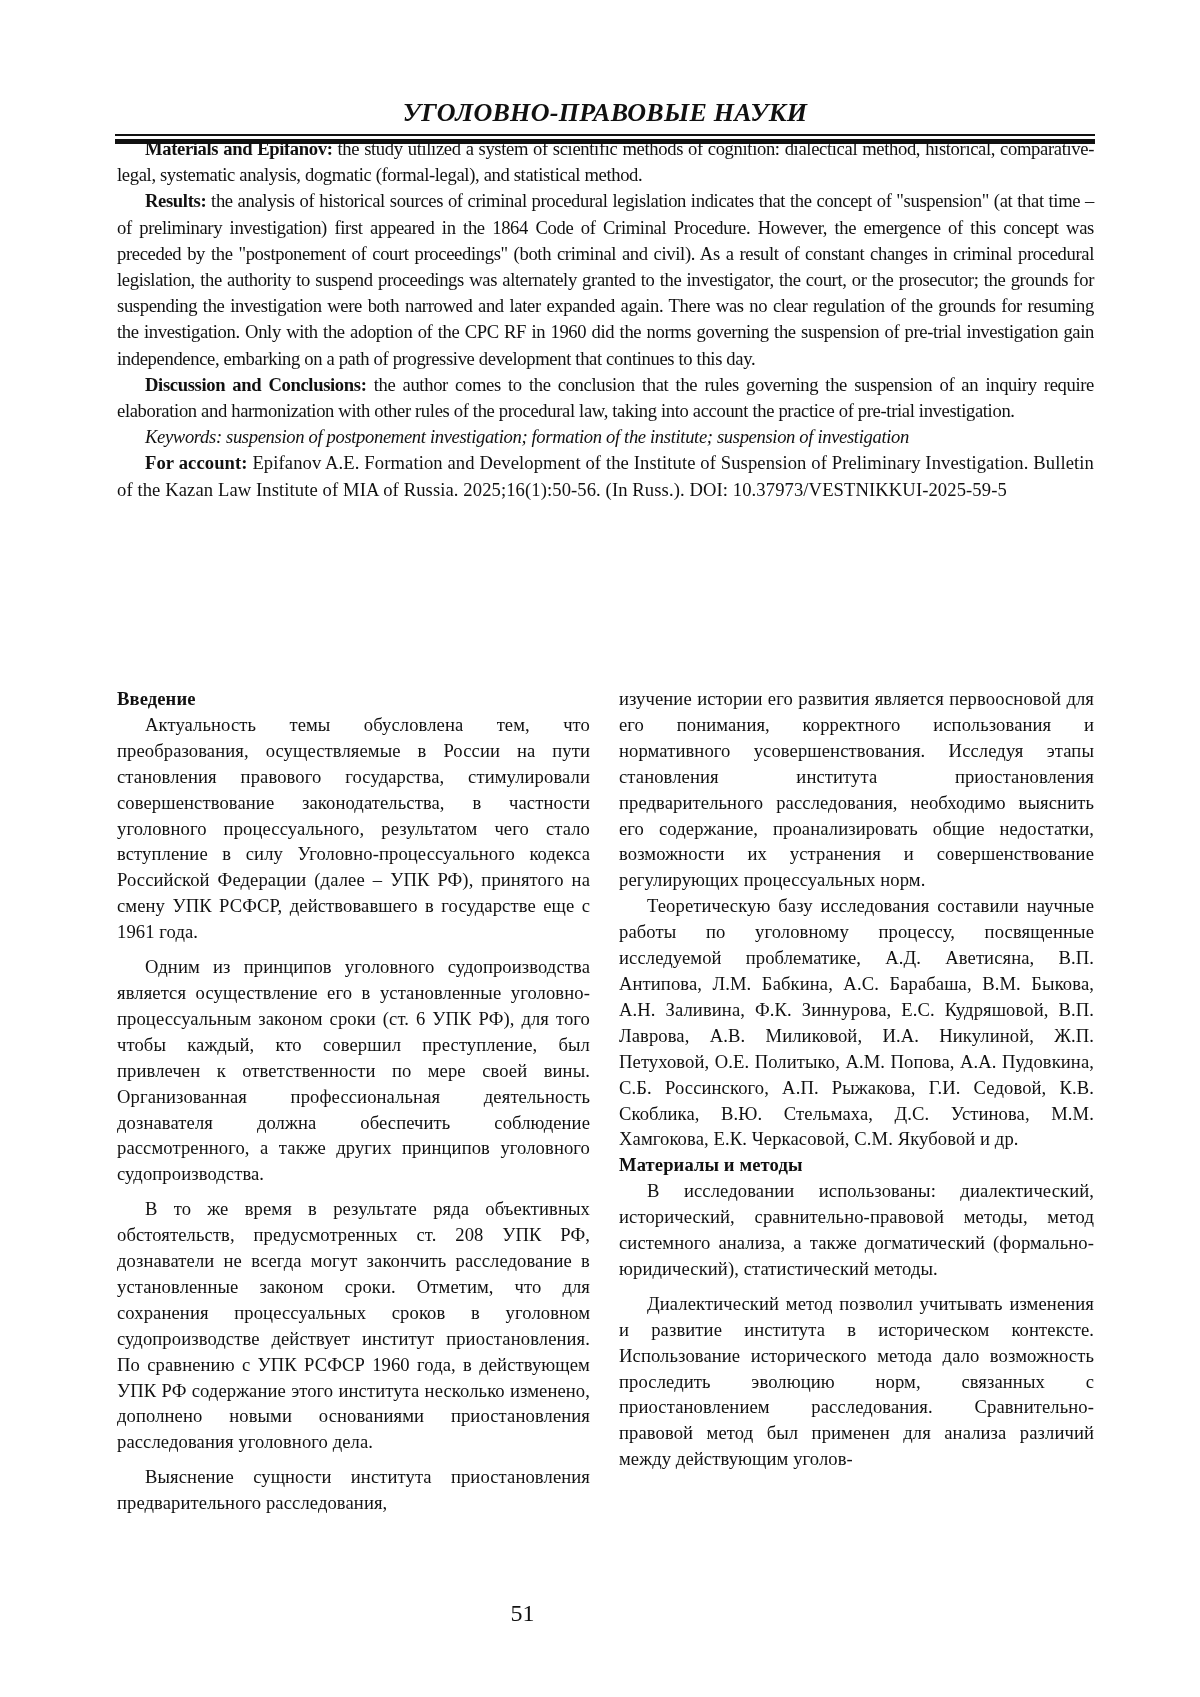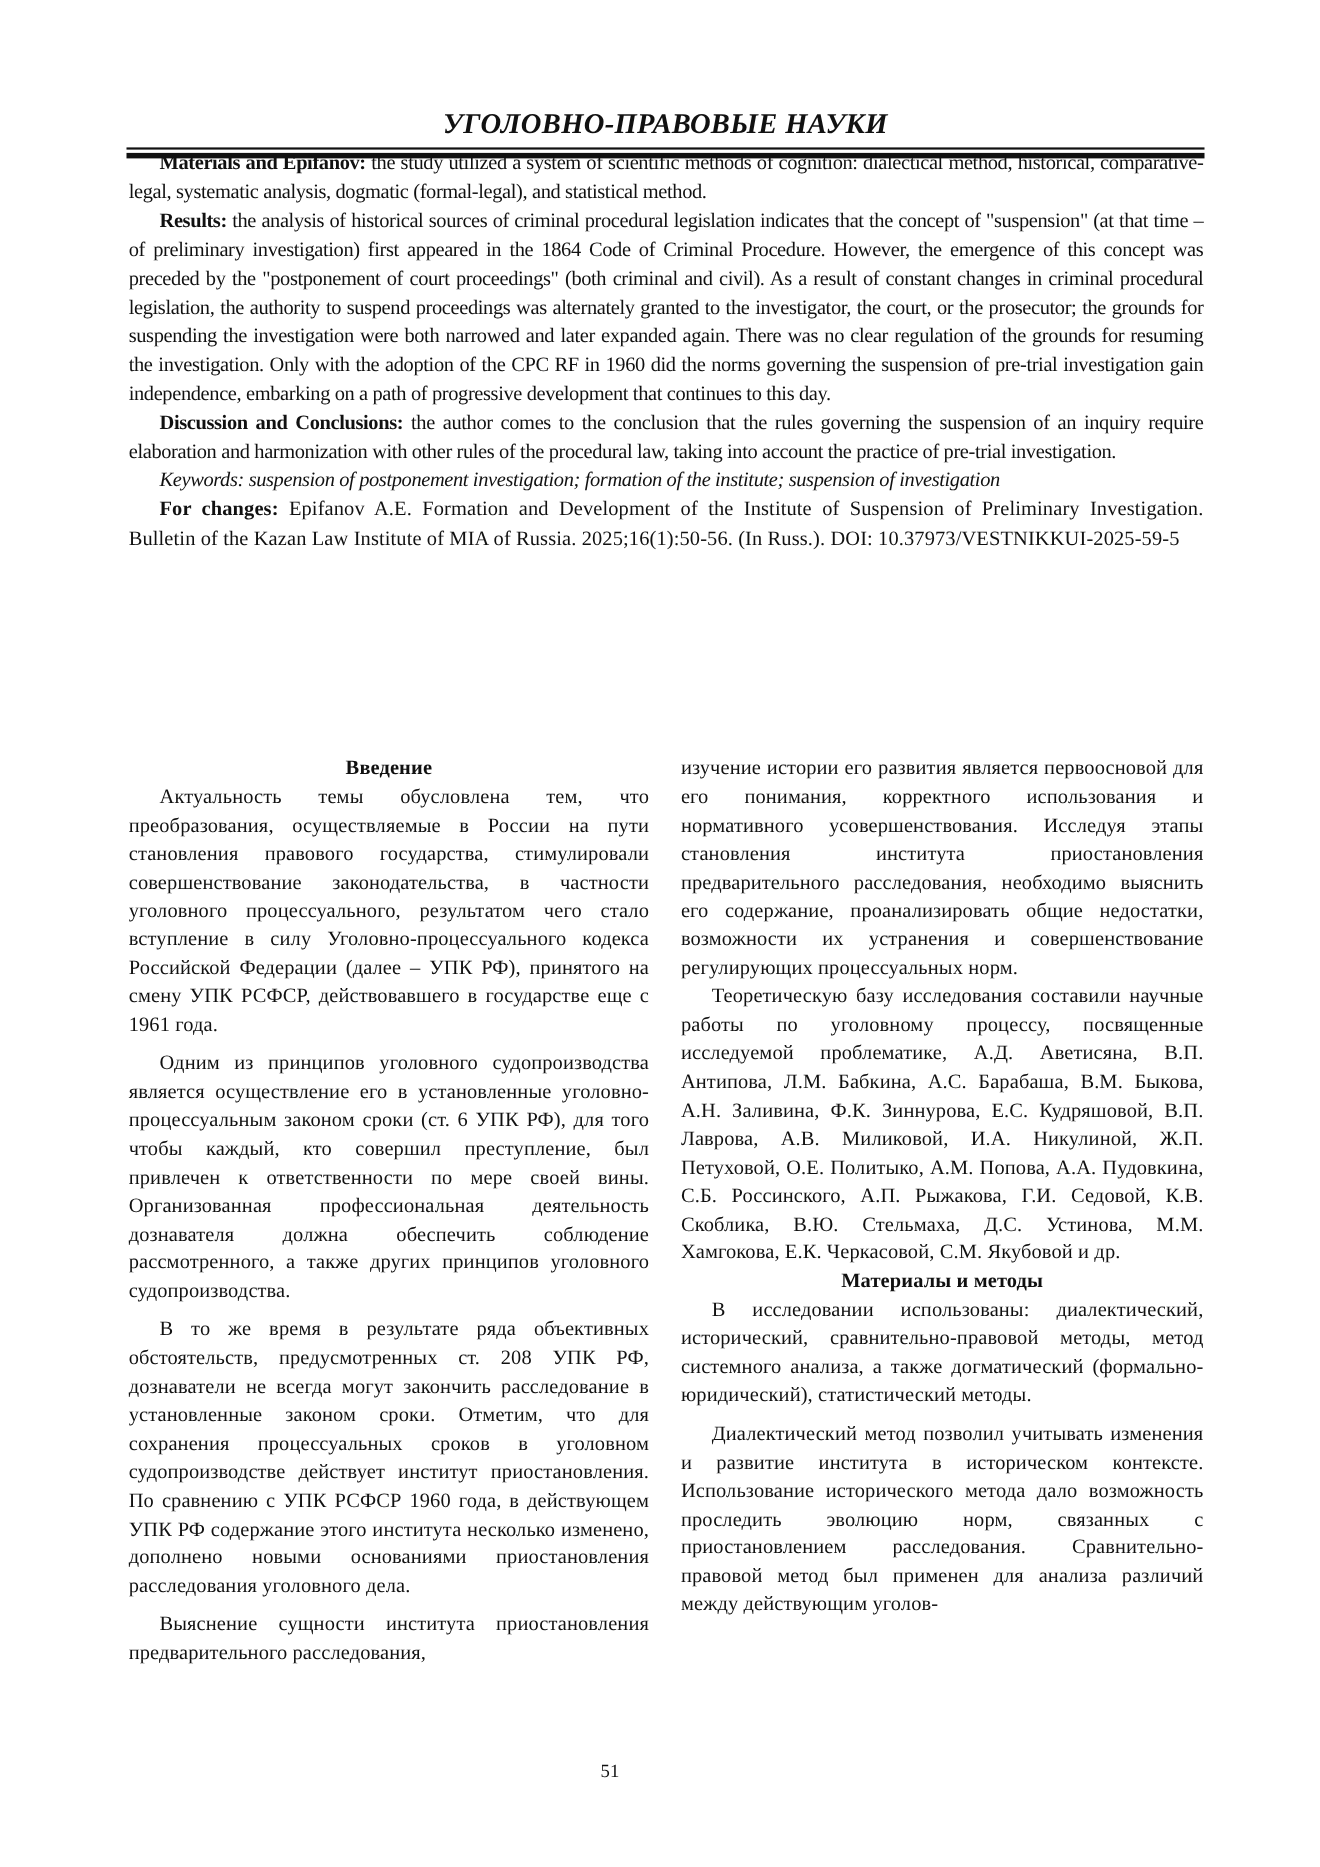--- a/index.html
+++ b/index.html
@@ -33,26 +33,25 @@
       position: absolute; top: 686px; width: 473px;
       font-size: 18.6px; line-height: 25.9px; text-align: justify;
       letter-spacing: 0.1px;
     }
     .col-left { left: 117px; }
     .col-right { left: 619px; width: 475px; top: 686px; }
     .col p { margin: 0; text-indent: 28px; }
     .col p.cont { text-indent: 0; }
     .col p.gap { margin-top: 9px; }
     .col h2 {
-      margin: 0; font-size: 18.6px; font-weight: bold; text-align: center; line-height: 25.9px;
+      margin: 0; font-size: 18.6px; font-weight: bold; line-height: 25.9px;
     }
     .page-number {
       position: absolute; left: 0; width: 1045px; top: 1600px; text-align: center;
-      font-size: 17px;
-      padding-left: 32px;
+      font-size: 24px;
     }
   </style>
 </head>
 <body>
 
 <div class="header">
   <div class="header-title">УГОЛОВНО-ПРАВОВЫЕ НАУКИ</div>
   <div class="rule-thin"></div>
   <div class="rule-thick"></div>
 </div>
@@ -62,21 +61,21 @@
     <span class="label">Materials and Epifanov:</span><span> the study utilized a system of scientific methods of cognition: dialectical method, historical, comparative-legal, systematic analysis, dogmatic (formal-legal), and statistical method.</span>
   </p>
   <p>
     <span class="label">Results:</span><span> the analysis of historical sources of criminal procedural legislation indicates that the concept of "suspension" (at that time – of preliminary investigation) first appeared in the 1864 Code of Criminal Procedure. However, the emergence of this concept was preceded by the "postponement of court proceedings" (both criminal and civil). As a result of constant changes in criminal procedural legislation, the authority to suspend proceedings was alternately granted to the investigator, the court, or the prosecutor; the grounds for suspending the investigation were both narrowed and later expanded again. There was no clear regulation of the grounds for resuming the investigation. Only with the adoption of the CPC RF in 1960 did the norms governing the suspension of pre-trial investigation gain independence, embarking on a path of progressive development that continues to this day.</span>
   </p>
   <p>
     <span class="label">Discussion and Conclusions:</span><span> the author comes to the conclusion that the rules governing the suspension of an inquiry require elaboration and harmonization with other rules of the procedural law, taking into account the practice of pre-trial investigation.</span>
   </p>
   <p class="kw">Keywords: suspension of postponement investigation; formation of the institute; suspension of investigation</p>
   <p class="cite-line">
-    <span class="label">For changes:</span><span> Epifanov A.E. Formation and Development of the Institute of Suspension of Preliminary Investigation. Bulletin of the Kazan Law Institute of MIA of Russia. 2025;16(1):50-56. (In Russ.). DOI: 10.37973/VESTNIKKUI-2025-59-5</span>
+    <span class="label">For account:</span><span> Epifanov A.E. Formation and Development of the Institute of Suspension of Preliminary Investigation. Bulletin of the Kazan Law Institute of MIA of Russia. 2025;16(1):50-56. (In Russ.). DOI: 10.37973/VESTNIKKUI-2025-59-5</span>
   </p>
 </div>
 
 <div class="col col-left">
   <h2>Введение</h2>
   <p>Актуальность темы обусловлена тем, что преобразования, осуществляемые в России на пути становления правового государства, стимулировали совершенствование законодательства, в частности уголовного процессуального, результатом чего стало вступление в силу Уголовно-процессуального кодекса Российской Федерации (далее – УПК РФ), принятого на смену УПК РСФСР, действовавшего в государстве еще с 1961 года.</p>
   <p class="gap">Одним из принципов уголовного судопроизводства является осуществление его в установленные уголовно-процессуальным законом сроки (ст. 6 УПК РФ), для того чтобы каждый, кто совершил преступление, был привлечен к ответственности по мере своей вины. Организованная профессиональная деятельность дознавателя должна обеспечить соблюдение рассмотренного, а также других принципов уголовного судопроизводства.</p>
   <p class="gap">В то же время в результате ряда объективных обстоятельств, предусмотренных ст. 208 УПК РФ, дознаватели не всегда могут закончить расследование в установленные законом сроки. Отметим, что для сохранения процессуальных сроков в уголовном судопроизводстве действует институт приостановления. По сравнению с УПК РСФСР 1960 года, в действующем УПК РФ содержание этого института несколько изменено, дополнено новыми основаниями приостановления расследования уголовного дела.</p>
   <p class="gap">Выяснение сущности института приостановления предварительного расследования,</p>
 </div>

